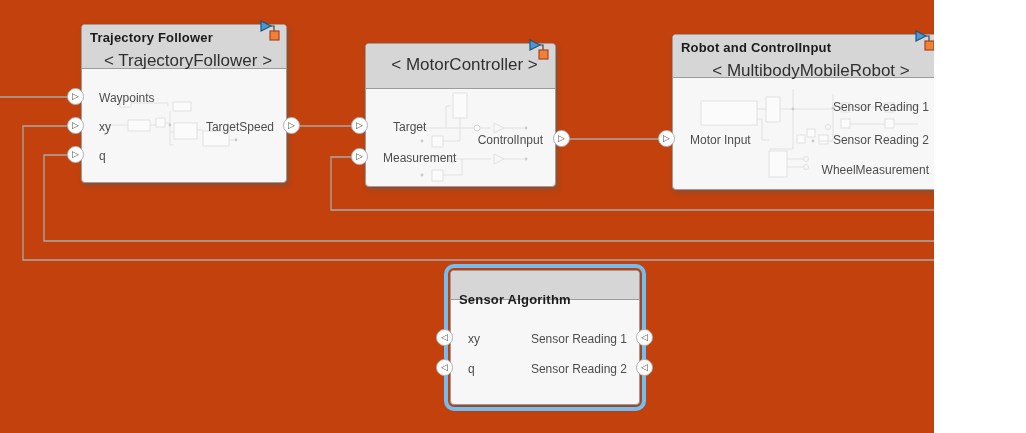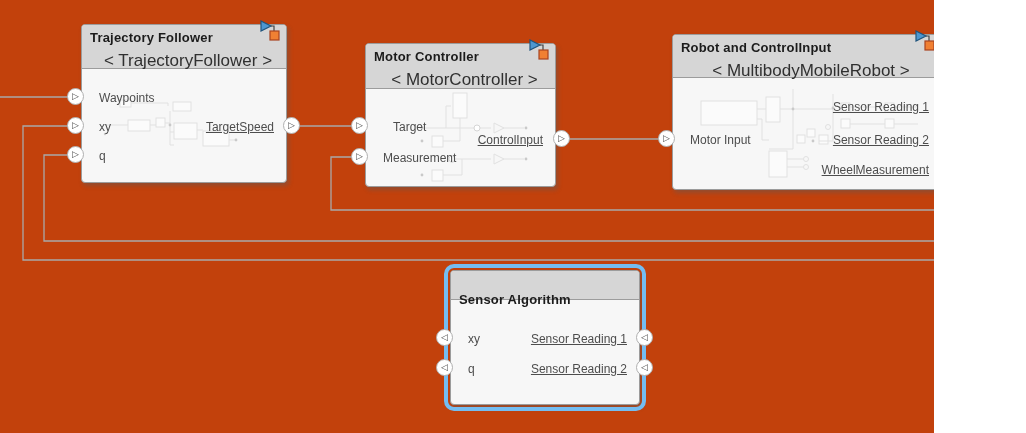--- a/index.html
+++ b/index.html
@@ -15,21 +15,21 @@
   .block.selected{outline:4px solid #74bdf1;outline-offset:2px;}
   .block-header{
     background:#d6d6d6;border-bottom:1px solid #9c9c9c;border-radius:3px 3px 0 0;
     padding:5px 0 4px 8px;box-sizing:border-box;
   }
   .block-title{font-size:13px;font-weight:bold;color:#1b1b1b;letter-spacing:.2px;line-height:15px;}
   .block-subtitle{font-size:17px;color:#303030;line-height:13px;margin-top:9px;text-align:center;}
   .port-label{
     position:absolute;z-index:3;font-size:12px;color:#4d4d4d;line-height:16px;white-space:nowrap;
   }
-  .port-label.right{text-align:right;text-decoration:underline;}
+  .port-label.right{text-align:right;}
   .port-bubble{
     position:absolute;z-index:4;width:17px;height:17px;border-radius:50%;
     background:#ffffff;border:1px solid #b0b0b0;box-sizing:border-box;
     display:flex;align-items:center;justify-content:center;
     font-family:"DejaVu Sans",sans-serif;font-size:9px;color:#4a4a4a;line-height:1;
   }
   .badge{position:absolute;z-index:5;top:-6px;right:3px;width:25px;height:23px;}
   .ghost{position:absolute;z-index:2;left:0;pointer-events:none;}
 </style>
 </head>
@@ -86,21 +86,20 @@
       <svg width="25" height="23" viewBox="0 0 25 23">
         <path d="M3 2 V12 L13 7 Z" fill="#4d97d0" stroke="#20557e" stroke-width="1.2"></path>
         <path d="M13 7 H16 V12" fill="none" stroke="#444" stroke-width="1.2"></path>
         <rect x="12" y="12" width="9" height="9" fill="#f08033" stroke="#a84420" stroke-width="1.2"></rect>
       </svg>
     </div>
   </div>
 
   <div class="block" style="left:365px;top:43px;width:191px;height:144px;">
     <div class="block-header" style="height:45px;">
-      <div class="block-title">Motor Controller</div>
       <div class="block-subtitle">&lt; MotorController &gt;</div>
     </div>
     <svg class="ghost" style="top:46px;" width="189" height="96" viewBox="0 0 189 96">
       <g fill="#fbfbfb" stroke="#e1e1e1" stroke-width="1">
         <rect x="87" y="3" width="14" height="25"></rect>
         <rect x="66" y="46" width="11" height="11"></rect>
         <rect x="66" y="80" width="11" height="11"></rect>
       </g>
       <g fill="none" stroke="#e1e1e1" stroke-width="1">
         <path d="M56 38 H125"></path>

